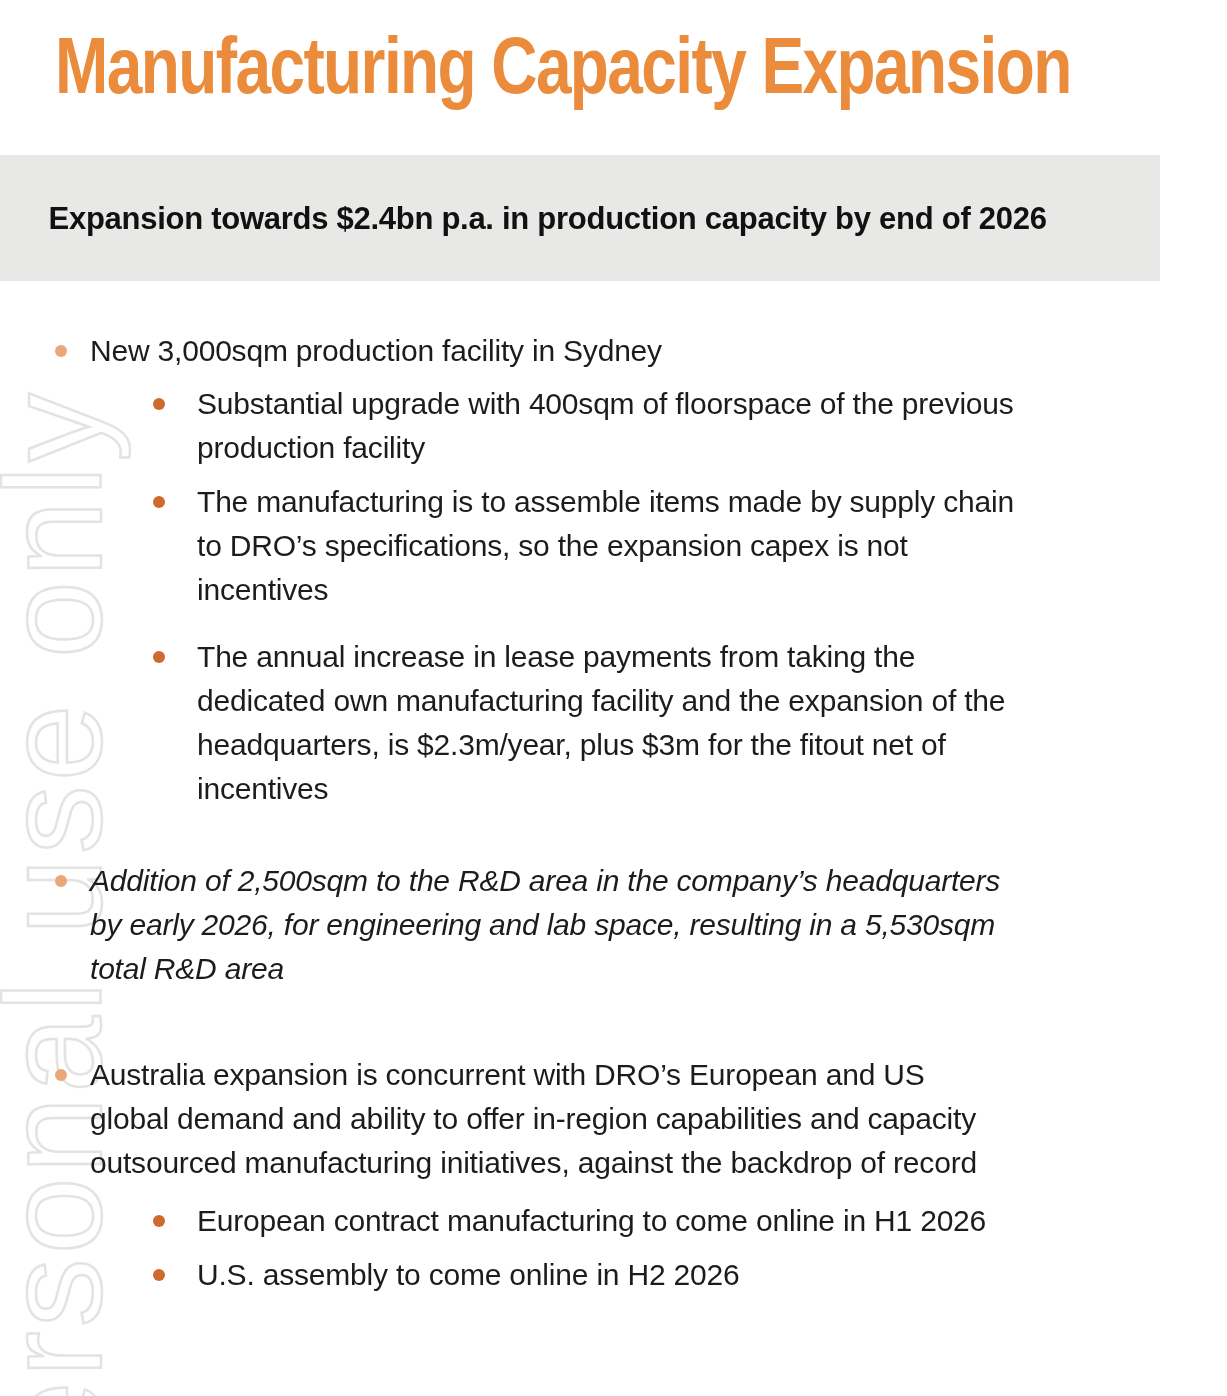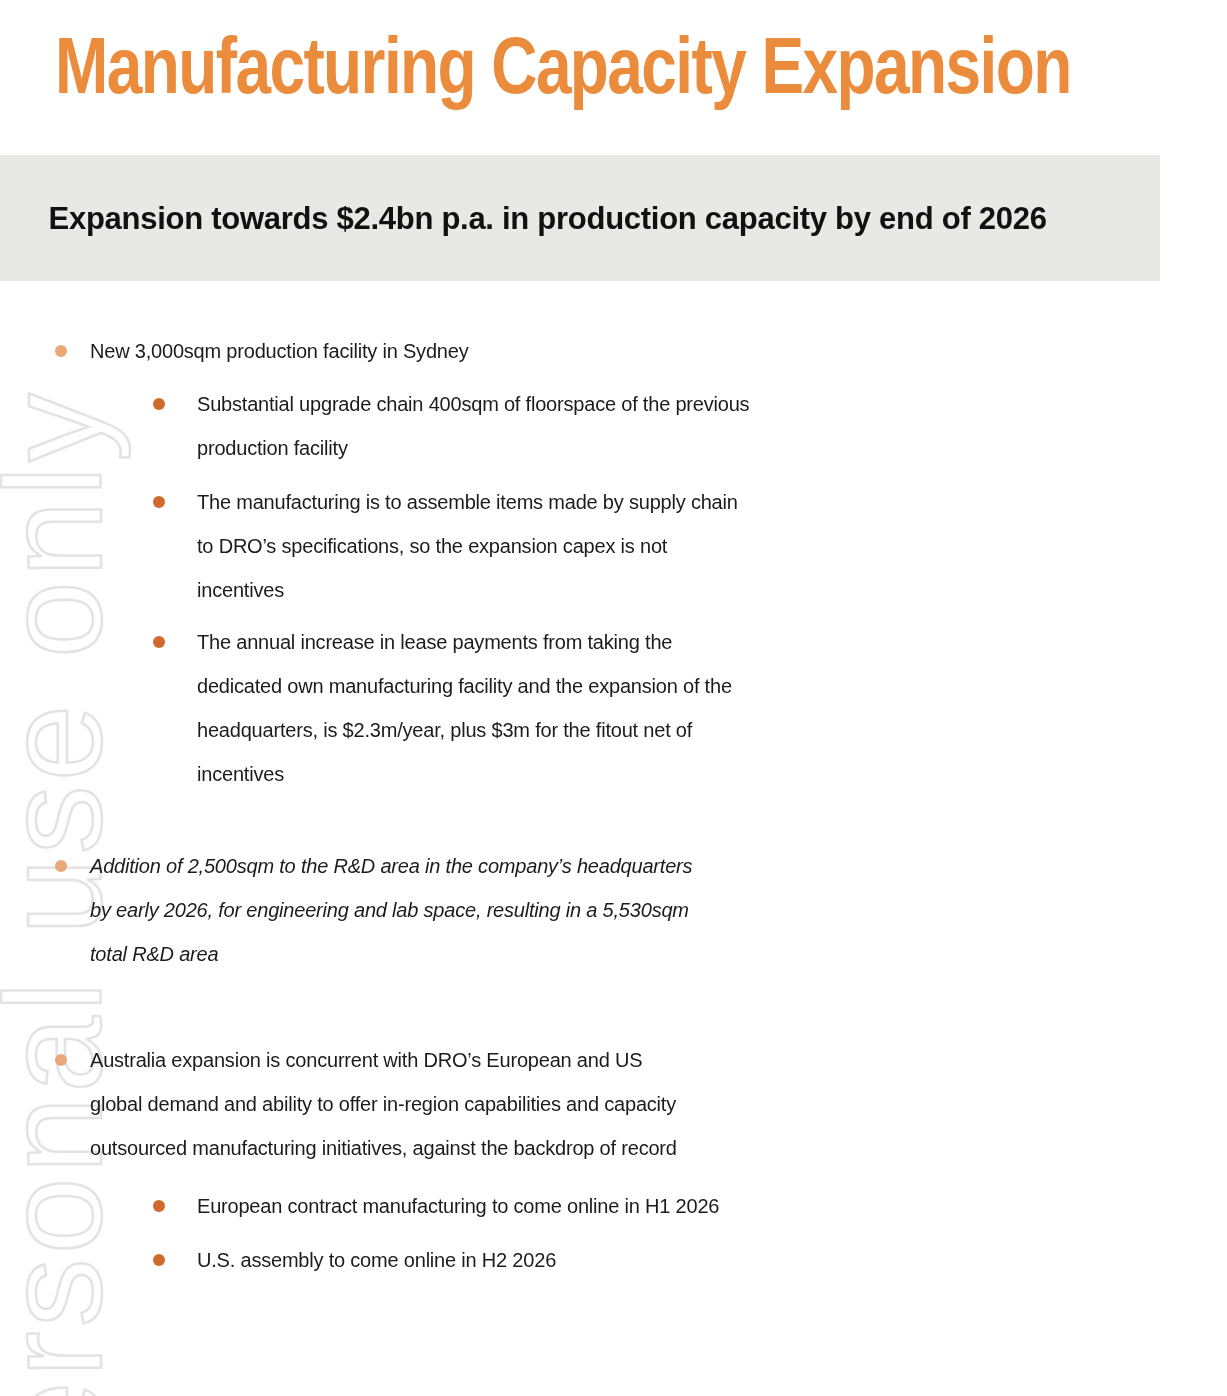--- a/index.html
+++ b/index.html
@@ -76,40 +76,40 @@
   .content {
     position: absolute;
     top: 329px;
     left: 0;
     width: 1180px;
     z-index: 2;
   }
 
   .li {
     position: relative;
-    font-size: 20px;
+    font-size: 30px;
     line-height: 44px;
     letter-spacing: -0.2px;
   }
   .li.l1 { padding-left: 90px; }
   .li.l2 { padding-left: 197px; }
 
   .dot {
     position: absolute;
     top: 16px;
     width: 12px;
     height: 12px;
     border-radius: 50%;
   }
   .li.l1 > .dot { left: 55px; background: var(--bullet_l1, #e8a878); }
   .li.l2 > .dot { left: 153px; background: var(--bullet_l2, #cf6a2e); }
 
   .mt-9  { margin-top: 9px; }
   .mt-10 { margin-top: 10px; }
-  .mt-8  { margin-top: 8px; }
+  .mt-8  { margin-top: 23px; }
   .mt-14 { margin-top: 14px; }
   .mt-48 { margin-top: 48px; font-style: italic; }
   .mt-62 { margin-top: 62px; }
 
   .line { white-space: nowrap; }
 </style>
 </head>
 <body>
 
 <div class="slide">
@@ -127,21 +127,21 @@
     <div class="li l1">
       <span class="dot"></span>
       <div class="txt">
         <div class="line">New 3,000sqm production facility in Sydney</div>
       </div>
     </div>
 
     <div class="li l2 mt-9">
       <span class="dot"></span>
       <div class="txt">
-        <div class="line">Substantial upgrade chain 400sqm of floorspace of the previous</div>
+        <div class="line">Substantial upgrade with 400sqm of floorspace of the previous</div>
         <div class="line">production facility</div>
       </div>
     </div>
 
     <div class="li l2 mt-10">
       <span class="dot"></span>
       <div class="txt">
         <div class="line">The manufacturing is to assemble items made by supply chain</div>
         <div class="line">to DRO’s specifications, so the expansion capex is not</div>
         <div class="line">incentives</div>

